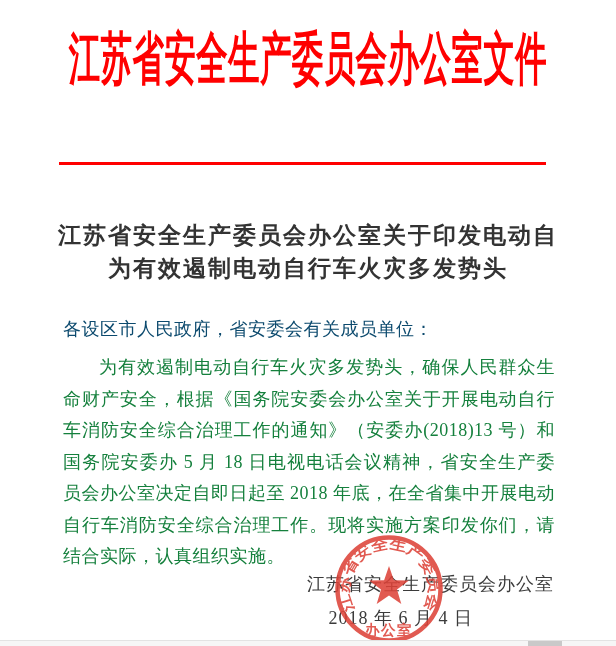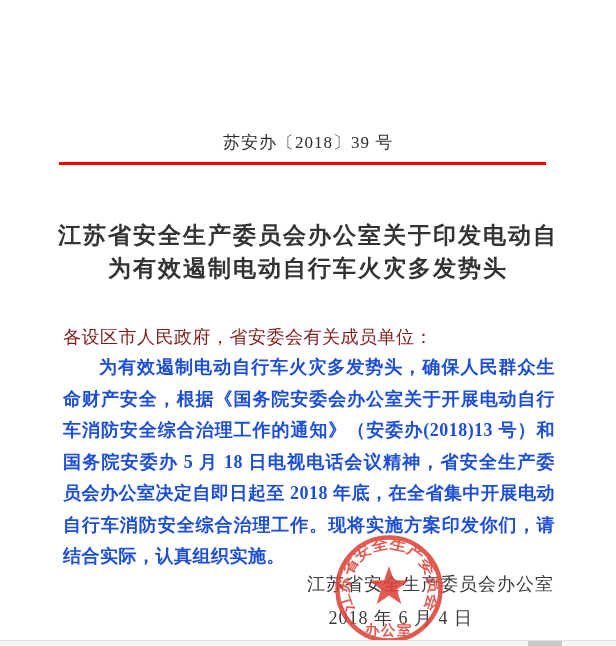--- a/index.html
+++ b/index.html
@@ -33,27 +33,27 @@
     background:#ff0000;
   }
   
   .doc-title{
     position:absolute;top:219px;left:0;width:616px;
     text-align:center;font-size:23px;font-weight:bold;color:#333333;
     line-height:33px;white-space:pre-line;letter-spacing:2px;
   }
   
   .greeting{
-    position:absolute;top:325px;left:63px;width:492px;
-    font-size:18px;color:#7f1d1d;letter-spacing:0.5px;
+    position:absolute;top:317px;left:63px;width:492px;
+    font-size:18px;color:#0c4a6e;letter-spacing:0.5px;
   }
   .paragraph{
     position:absolute;top:352px;left:63px;width:492px;
-    font-size:18px;color:#1d4ed8;line-height:31.5px;
-    text-indent:2em;text-align:justify;letter-spacing:0.5px;font-weight:bold;
+    font-size:18px;color:#15803d;line-height:31.5px;
+    text-indent:2em;text-align:justify;letter-spacing:0.5px;
   }
   
   .signature{
     position:absolute;top:572px;left:0;width:616px;
     text-align:right;padding-right:62px;box-sizing:border-box;
     font-size:18px;color:#3b3b3b;letter-spacing:1px;
   }
   .sign-date{
     position:absolute;top:606px;left:0;width:616px;
     text-align:right;padding-right:143px;box-sizing:border-box;
@@ -72,22 +72,24 @@
   .hscroll-thumb{
     position:absolute;left:528px;bottom:0;width:34px;height:5px;
     background:#c9c9c9;
   }
 </style>
 </head>
 <body>
 
 <div class="page">
 
+  <div class="letterhead">
+    <span>江苏省安全生产委员会办公室文件</span>
+  </div>
 
-  <div class="doc-number">苏安办〔2018〕39 号</div>
 
   <div class="divider"></div>
 
   <div class="doc-title">江苏省安全生产委员会办公室关于印发电动自
 为有效遏制电动自行车火灾多发势头</div>
 
   <div class="greeting">各设区市人民政府，省安委会有关成员单位：</div>
 
   <div class="paragraph">为有效遏制电动自行车火灾多发势头，确保人民群众生命财产安全，根据《国务院安委会办公室关于开展电动自行车消防安全综合治理工作的通知》（安委办(2018)13 号）和国务院安委办 5 月 18 日电视电话会议精神，省安全生产委员会办公室决定自即日起至 2018 年底，在全省集中开展电动自行车消防安全综合治理工作。现将实施方案印发你们，请结合实际，认真组织实施。</div>
 

